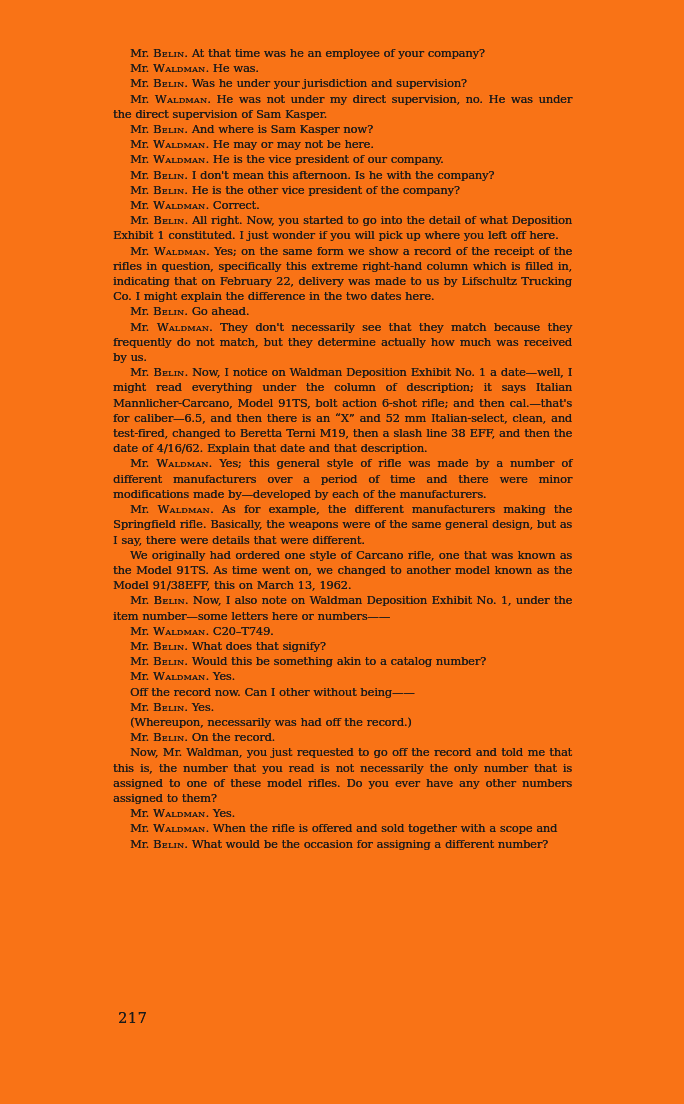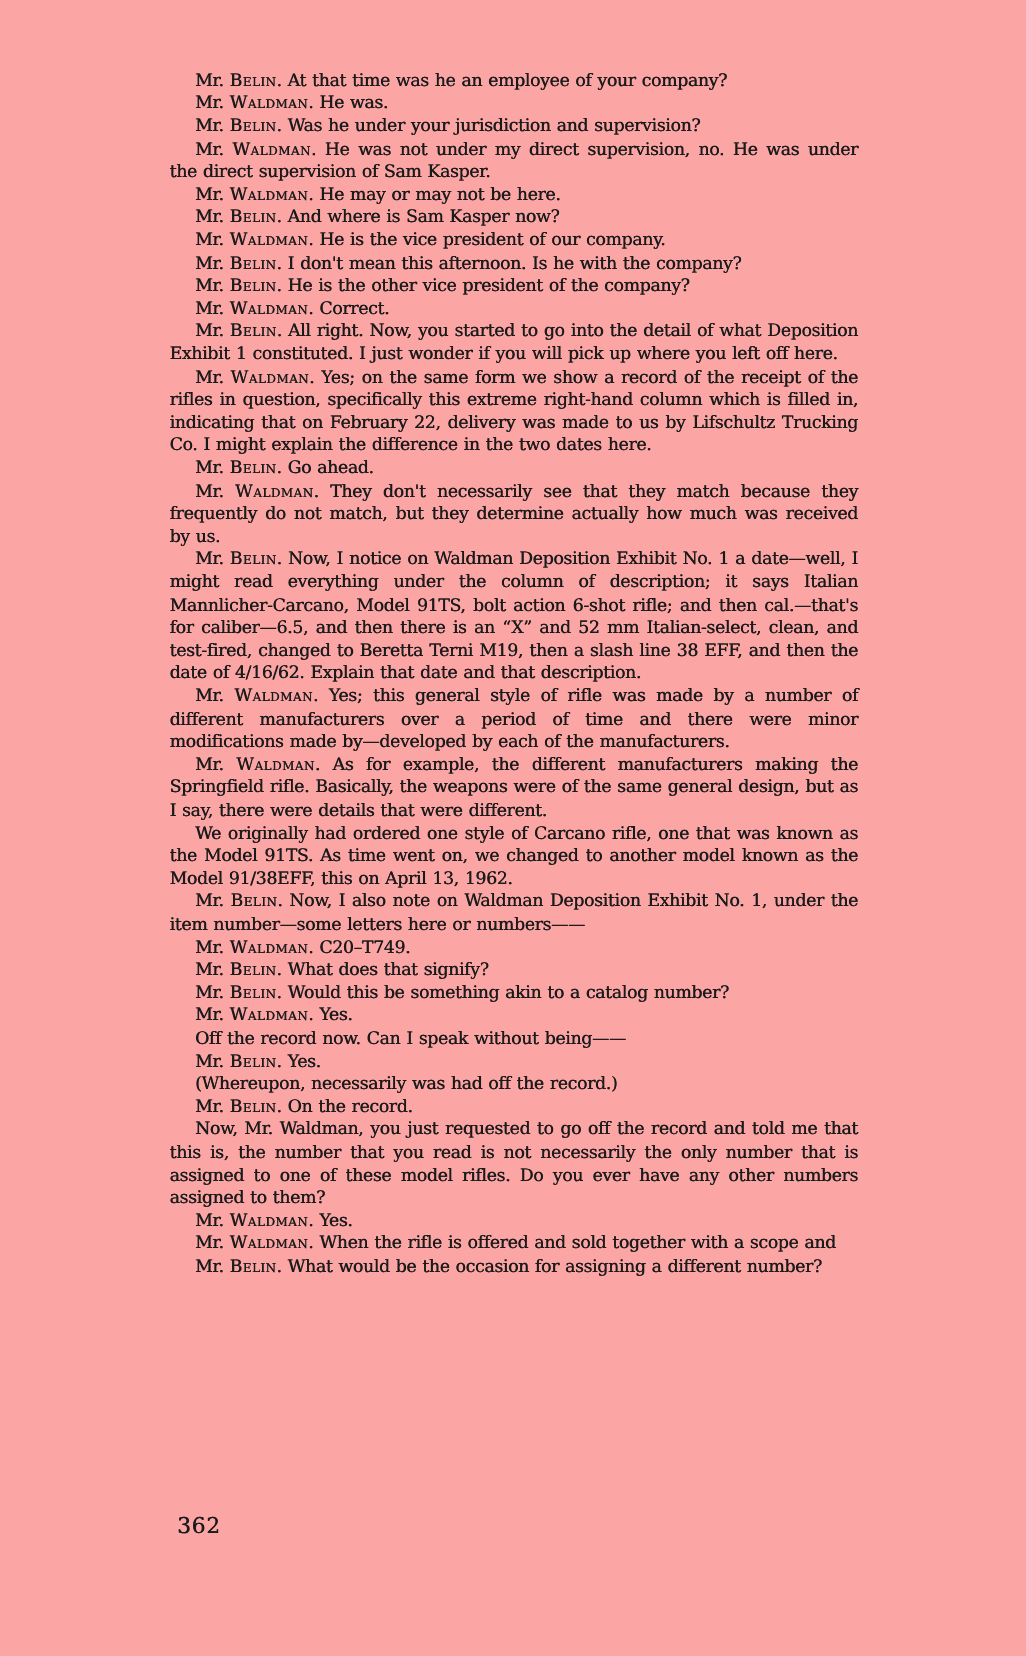--- a/index.html
+++ b/index.html
@@ -4,21 +4,21 @@
 <style>
   html, body {
     margin: 0;
     padding: 0;
     background: #ffffff;
   }
   .page {
     position: relative;
     width: 684px;
     height: 1104px;
-    background: #fca5a5;
+    background: #f97316;
     font-family: "DejaVu Serif", "Liberation Serif", serif;
     color: #1b1b1b;
     overflow: hidden;
   }
   .text-block {
     position: absolute;
     left: 113px;
     top: 46px;
     width: 459px;
   }
@@ -47,42 +47,42 @@
 </style>
 </head>
 <body>
 
 <div class="page">
   <div class="text-block">
       <p class="para">Mr. <span class="speaker-sc">Belin</span>. At that time was he an employee of your company?</p>
       <p class="para">Mr. <span class="speaker-sc">Waldman</span>. He was.</p>
       <p class="para">Mr. <span class="speaker-sc">Belin</span>. Was he under your jurisdiction and supervision?</p>
       <p class="para">Mr. <span class="speaker-sc">Waldman</span>. He was not under my direct supervision, no. He was under the direct supervision of Sam Kasper.</p>
+      <p class="para">Mr. <span class="speaker-sc">Belin</span>. And where is Sam Kasper now?</p>
       <p class="para">Mr. <span class="speaker-sc">Waldman</span>. He may or may not be here.</p>
-      <p class="para">Mr. <span class="speaker-sc">Belin</span>. And where is Sam Kasper now?</p>
       <p class="para">Mr. <span class="speaker-sc">Waldman</span>. He is the vice president of our company.</p>
       <p class="para">Mr. <span class="speaker-sc">Belin</span>. I don't mean this afternoon. Is he with the company?</p>
       <p class="para">Mr. <span class="speaker-sc">Belin</span>. He is the other vice president of the company?</p>
       <p class="para">Mr. <span class="speaker-sc">Waldman</span>. Correct.</p>
       <p class="para">Mr. <span class="speaker-sc">Belin</span>. All right. Now, you started to go into the detail of what Deposition Exhibit 1 constituted. I just wonder if you will pick up where you left off here.</p>
       <p class="para">Mr. <span class="speaker-sc">Waldman</span>. Yes; on the same form we show a record of the receipt of the rifles in question, specifically this extreme right-hand column which is filled in, indicating that on February 22, delivery was made to us by Lifschultz Trucking Co. I might explain the difference in the two dates here.</p>
       <p class="para">Mr. <span class="speaker-sc">Belin</span>. Go ahead.</p>
       <p class="para">Mr. <span class="speaker-sc">Waldman</span>. They don't necessarily see that they match because they frequently do not match, but they determine actually how much was received by us.</p>
       <p class="para">Mr. <span class="speaker-sc">Belin</span>. Now, I notice on Waldman Deposition Exhibit No. 1 a date—well, I might read everything under the column of description; it says Italian Mannlicher-Carcano, Model 91TS, bolt action 6-shot rifle; and then cal.—that's for caliber—6.5, and then there is an “X” and 52 mm Italian-select, clean, and test-fired, changed to Beretta Terni M19, then a slash line 38 EFF, and then the date of 4/16/62. Explain that date and that description.</p>
       <p class="para">Mr. <span class="speaker-sc">Waldman</span>. Yes; this general style of rifle was made by a number of different manufacturers over a period of time and there were minor modifications made by—developed by each of the manufacturers.</p>
       <p class="para">Mr. <span class="speaker-sc">Waldman</span>. As for example, the different manufacturers making the Springfield rifle. Basically, the weapons were of the same general design, but as I say, there were details that were different.</p>
-      <p class="para">We originally had ordered one style of Carcano rifle, one that was known as the Model 91TS. As time went on, we changed to another model known as the Model 91/38EFF, this on April 13, 1962.</p>
+      <p class="para">We originally had ordered one style of Carcano rifle, one that was known as the Model 91TS. As time went on, we changed to another model known as the Model 91/38EFF, this on March 13, 1962.</p>
       <p class="para">Mr. <span class="speaker-sc">Belin</span>. Now, I also note on Waldman Deposition Exhibit No. 1, under the item number—some letters here or numbers——</p>
       <p class="para">Mr. <span class="speaker-sc">Waldman</span>. C20–T749.</p>
       <p class="para">Mr. <span class="speaker-sc">Belin</span>. What does that signify?</p>
       <p class="para">Mr. <span class="speaker-sc">Belin</span>. Would this be something akin to a catalog number?</p>
       <p class="para">Mr. <span class="speaker-sc">Waldman</span>. Yes.</p>
-      <p class="para">Off the record now. Can I speak without being——</p>
+      <p class="para">Off the record now. Can I other without being——</p>
       <p class="para">Mr. <span class="speaker-sc">Belin</span>. Yes.</p>
       <p class="para">(Whereupon, necessarily was had off the record.)</p>
       <p class="para">Mr. <span class="speaker-sc">Belin</span>. On the record.</p>
       <p class="para">Now, Mr. Waldman, you just requested to go off the record and told me that this is, the number that you read is not necessarily the only number that is assigned to one of these model rifles. Do you ever have any other numbers assigned to them?</p>
       <p class="para">Mr. <span class="speaker-sc">Waldman</span>. Yes.</p>
       <p class="para">Mr. <span class="speaker-sc">Waldman</span>. When the rifle is offered and sold together with a scope and</p>
       <p class="para">Mr. <span class="speaker-sc">Belin</span>. What would be the occasion for assigning a different number?</p>
     </div>
-  <div class="page-number">362</div>
+  <div class="page-number">217</div>
 </div>
 
 </body></html>

